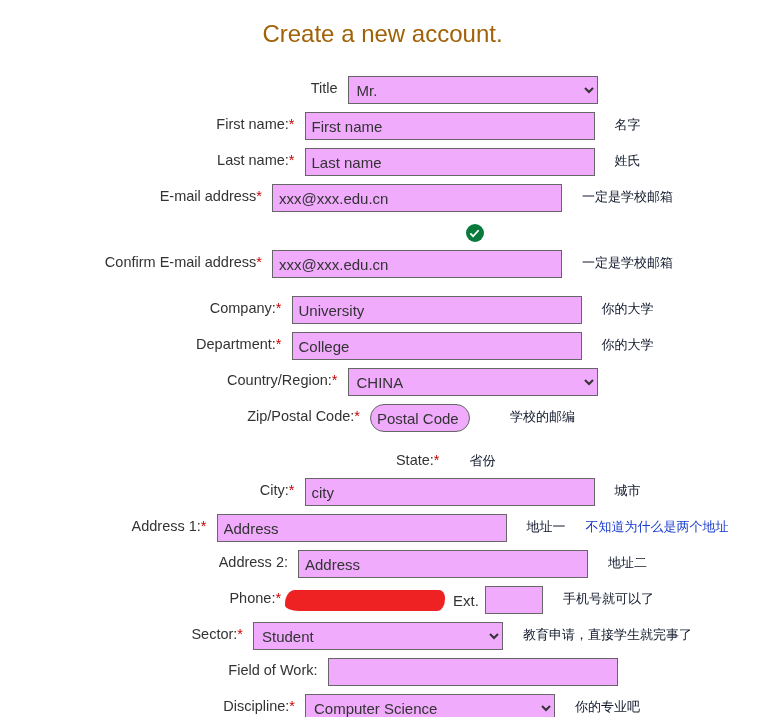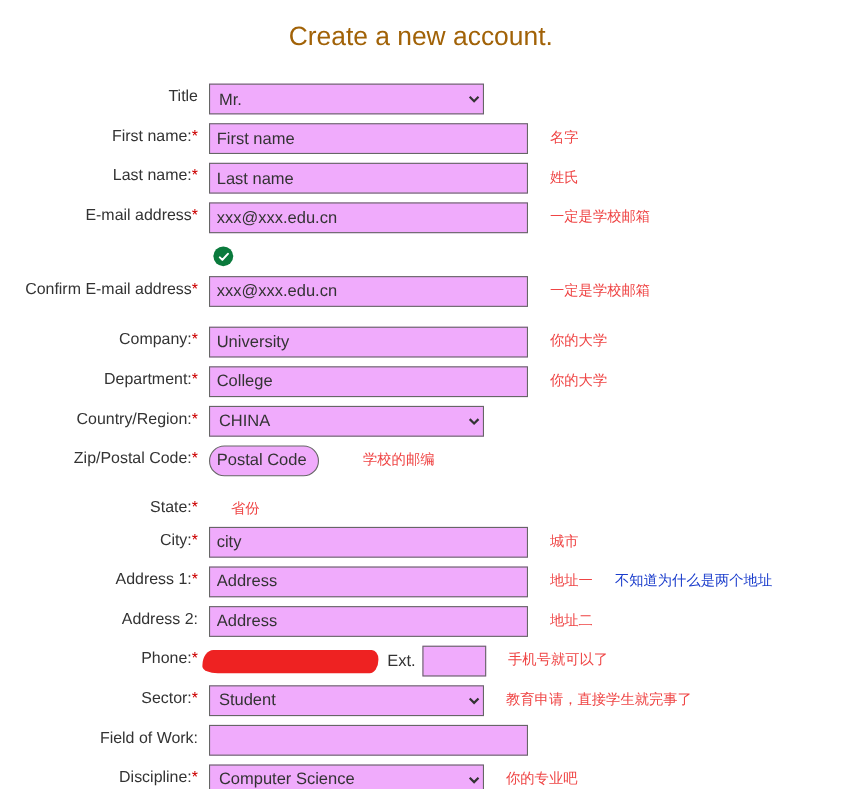--- a/index.html
+++ b/index.html
@@ -14,41 +14,42 @@
       text-align: center;
       font-size: 24px;
       font-weight: 400;
       margin-bottom: 28px;
       color: #a16207;
     }
     .form-row {
       display: flex;
       align-items: flex-start;
       margin-bottom: 8px;
+      justify-content: center;
     }
     .label-col {
       width: 180px;
       flex-shrink: 0;
       text-align: right;
       padding-right: 10px;
       padding-top: 4px;
       font-size: 14.5px;
       color: #333;
     }
     .required { color: #c00; }
     .input-col {
       flex-shrink: 0;
       display: flex;
       align-items: center;
     }
     .hint-col {
       padding-left: 20px;
       padding-top: 4px;
       font-size: 13px;
-      color: #ef4444;
+      color: #0f172a;
     }
     .extra-hint-col {
       padding-left: 20px;
       padding-top: 4px;
       font-size: 13px;
       color: #1a3ccc;
     }
     input[type="text"], select {
       font-family: Arial, sans-serif;
       font-size: 15px;

